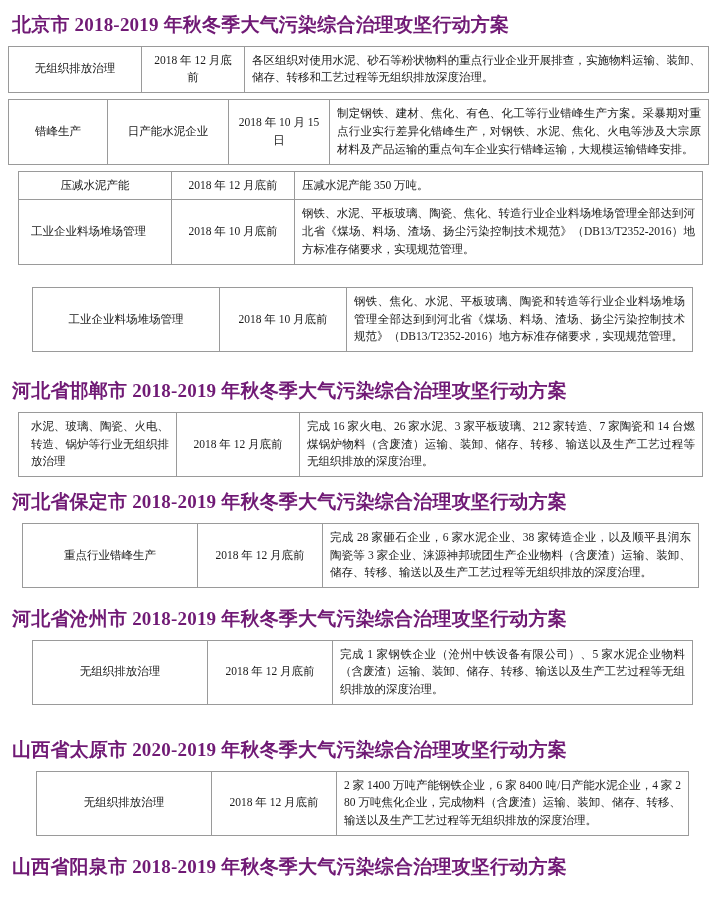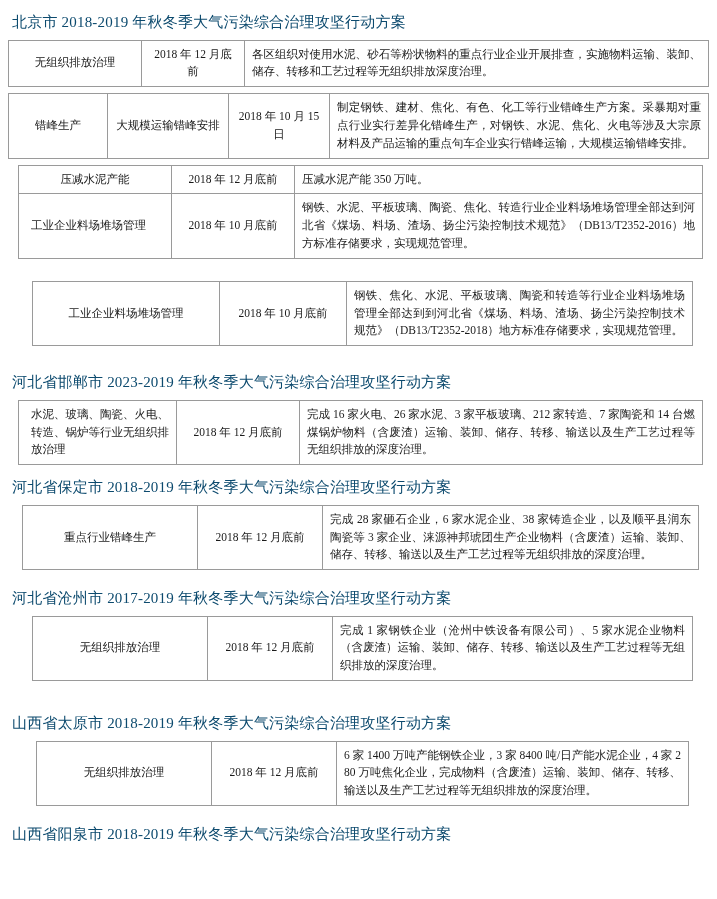--- a/index.html
+++ b/index.html
@@ -15,26 +15,26 @@
   }
   .page {
     width: 717px;
     box-sizing: border-box;
     padding: 6px 8px 10px 8px;
   }
   .section {
     margin-bottom: 2px;
   }
   .heading {
-    font-size: 15px;
-    font-weight: normal;
+    font-size: 19px;
+    font-weight: bold;
     line-height: 1.5;
     padding: 5px 2px 4px 4px;
     letter-spacing: 0.2px;
-    color: #0c4a6e;
+    color: #701a75;
     white-space: nowrap;
   }
   table.doc-table {
     border-collapse: collapse;
     width: 100%;
     table-layout: fixed;
     margin: 2px 0 6px 0;
   }
   table.doc-table td {
     border: 1px solid #9a9a9a;
@@ -91,21 +91,21 @@
       </tr>
     </tbody>
       </table>
   </div>
 
   <div class="section">
     <table class="doc-table" style="table-layout:fixed;">
       <tbody>
           <tr>
         <td class="c-measure" style="width:84px;">错峰生产</td>
-        <td class="c-measure" style="width:106px;">大规模运输错峰安排</td>
+        <td class="c-measure" style="width:106px;">日产能水泥企业</td>
         <td class="c-deadline" style="width:86px;border-radius:28px;">2018 年 10 月 15 日</td>
         <td class="c-detail">制定钢铁、建材、焦化、有色、化工等行业错峰生产方案。采暴期对重点行业实行差异化错峰生产，对钢铁、水泥、焦化、火电等涉及大宗原材料及产品运输的重点句车企业实行错峰运输，大规模运输错峰安排。</td>
       </tr>
     </tbody>
       </table>
   </div>
 
   <div class="section">
     <table class="doc-table w-c indent-1" style="width:calc(100% - 16px); margin-left:10px;">
       <tbody>
@@ -124,30 +124,30 @@
   </div>
 
   <div class="spacer-md"></div>
 
   <div class="section">
     <table class="doc-table w-d" style="width:calc(100% - 40px); margin-left:24px;">
       <tbody>
           <tr>
         <td class="c-measure">工业企业料场堆场管理</td>
         <td class="c-deadline">2018 年 10 月底前</td>
-        <td class="c-detail">钢铁、焦化、水泥、平板玻璃、陶瓷和转造等行业企业料场堆场管理全部达到到河北省《煤场、料场、渣场、扬尘污染控制技术规范》（DB13/T2352-2018）地方标准存储要求，实现规范管理。</td>
+        <td class="c-detail">钢铁、焦化、水泥、平板玻璃、陶瓷和转造等行业企业料场堆场管理全部达到到河北省《煤场、料场、渣场、扬尘污染控制技术规范》（DB13/T2352-2016）地方标准存储要求，实现规范管理。</td>
       </tr>
     </tbody>
       </table>
   </div>
 
   <div class="spacer-md"></div>
 
   <div class="section">
-    <div class="heading">河北省邯郸市 2023-2019 年秋冬季大气污染综合治理攻坚行动方案</div>
+    <div class="heading">河北省邯郸市 2018-2019 年秋冬季大气污染综合治理攻坚行动方案</div>
     <table class="doc-table w-c" style="width:calc(100% - 16px); margin-left:10px;">
       <tbody>
           <tr>
         <td class="c-measure left" style="padding-left:12px;">水泥、玻璃、陶瓷、火电、转造、锅炉等行业无组织排放治理</td>
         <td class="c-deadline">2018 年 12 月底前</td>
         <td class="c-detail">完成 16 家火电、26 家水泥、3 家平板玻璃、212 家转造、7 家陶瓷和 14 台燃煤锅炉物料（含废渣）运输、装卸、储存、转移、输送以及生产工艺过程等无组织排放的深度治理。</td>
       </tr>
     </tbody>
       </table>
   </div>
@@ -161,42 +161,42 @@
         <td class="c-deadline">2018 年 12 月底前</td>
         <td class="c-detail">完成 28 家砸石企业，6 家水泥企业、38 家铸造企业，以及顺平县润东陶瓷等 3 家企业、涞源神邦琥团生产企业物料（含废渣）运输、装卸、储存、转移、输送以及生产工艺过程等无组织排放的深度治理。</td>
       </tr>
     </tbody>
       </table>
   </div>
 
   <div class="spacer-sm"></div>
 
   <div class="section">
-    <div class="heading">河北省沧州市 2017-2019 年秋冬季大气污染综合治理攻坚行动方案</div>
+    <div class="heading">河北省沧州市 2018-2019 年秋冬季大气污染综合治理攻坚行动方案</div>
     <table class="doc-table w-b" style="width:calc(100% - 40px); margin-left:24px;">
       <tbody>
           <tr>
         <td class="c-measure">无组织排放治理</td>
         <td class="c-deadline">2018 年 12 月底前</td>
         <td class="c-detail">完成 1 家钢铁企业（沧州中铁设备有限公司）、5 家水泥企业物料（含废渣）运输、装卸、储存、转移、输送以及生产工艺过程等无组织排放的深度治理。</td>
       </tr>
     </tbody>
       </table>
   </div>
 
   <div class="spacer-lg"></div>
 
   <div class="section">
-    <div class="heading">山西省太原市 2018-2019 年秋冬季大气污染综合治理攻坚行动方案</div>
+    <div class="heading">山西省太原市 2020-2019 年秋冬季大气污染综合治理攻坚行动方案</div>
     <table class="doc-table w-b" style="width:calc(100% - 48px); margin-left:28px;">
       <tbody>
           <tr>
         <td class="c-measure">无组织排放治理</td>
         <td class="c-deadline">2018 年 12 月底前</td>
-        <td class="c-detail">6 家 1400 万吨产能钢铁企业，3 家 8400 吨/日产能水泥企业，4 家 280 万吨焦化企业，完成物料（含废渣）运输、装卸、储存、转移、输送以及生产工艺过程等无组织排放的深度治理。</td>
+        <td class="c-detail">2 家 1400 万吨产能钢铁企业，6 家 8400 吨/日产能水泥企业，4 家 280 万吨焦化企业，完成物料（含废渣）运输、装卸、储存、转移、输送以及生产工艺过程等无组织排放的深度治理。</td>
       </tr>
     </tbody>
       </table>
   </div>
 
   <div class="spacer-sm"></div>
 
   <div class="section">
     <div class="heading">山西省阳泉市 2018-2019 年秋冬季大气污染综合治理攻坚行动方案</div>
 

